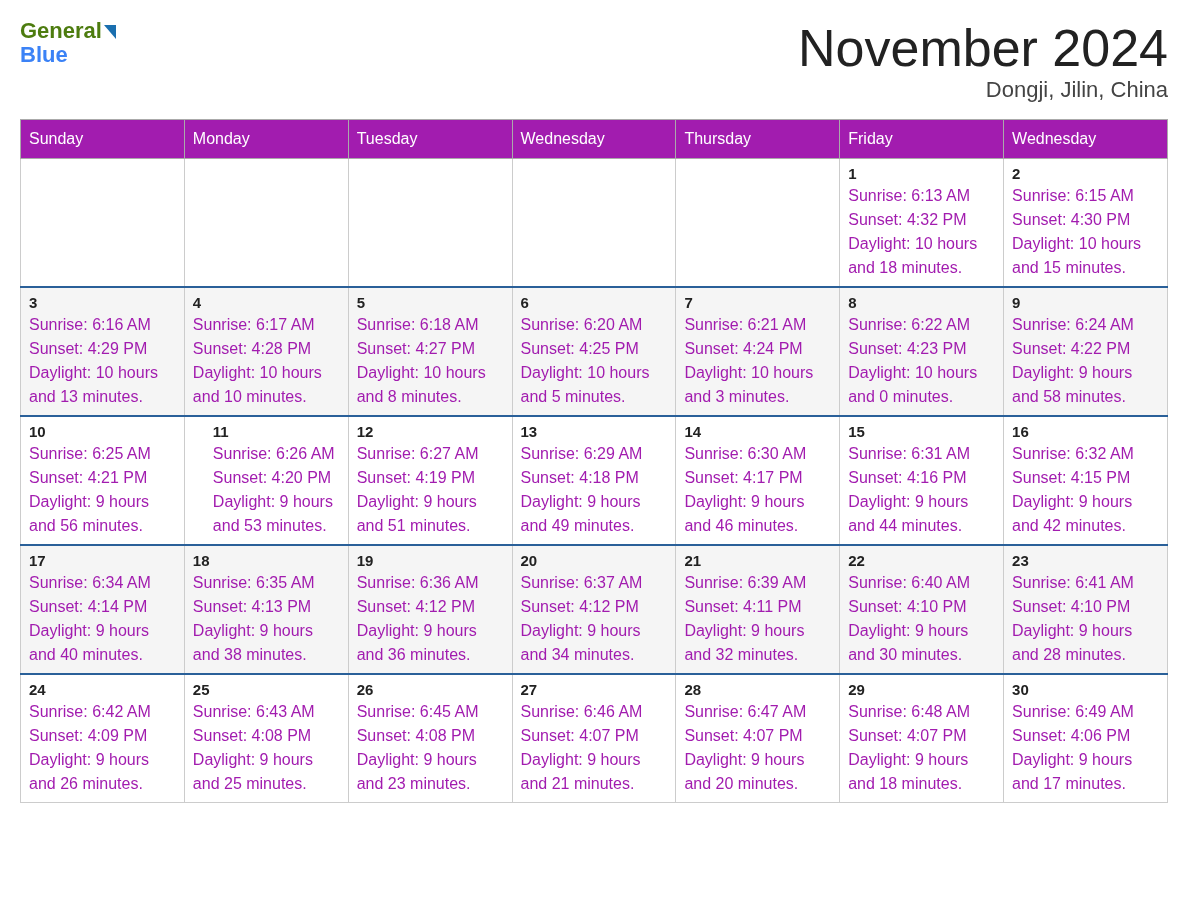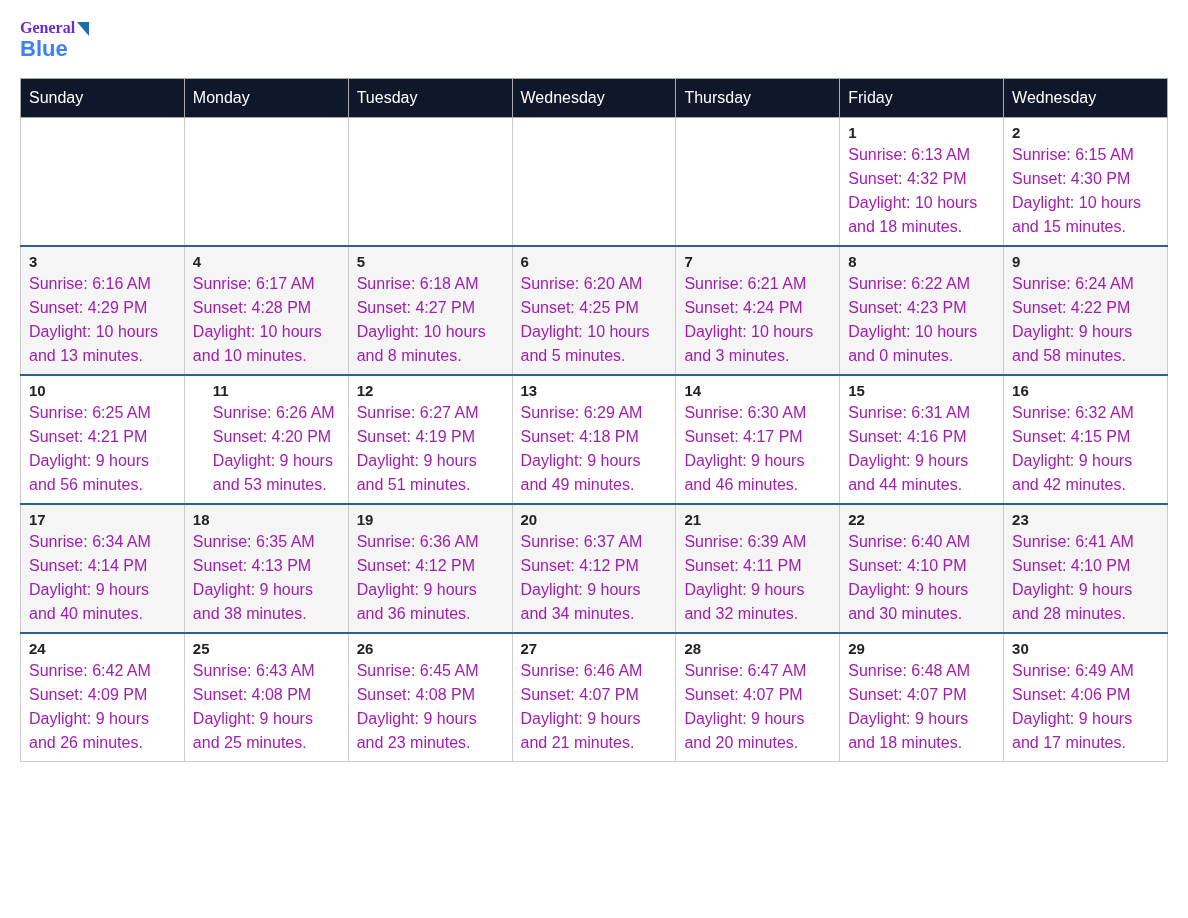--- a/index.html
+++ b/index.html
@@ -15,25 +15,24 @@
       justify-content: space-between;
       align-items: flex-start;
       margin-bottom: 16px;
     }
     .logo {
       display: flex;
       flex-direction: column;
       align-items: flex-start;
     }
     .logo-text {
-      font-size: 16px;
+      font-size: 22px;
       font-weight: bold;
-      color: #6d28d9;
+      color: #4d7c0f;
       line-height: 1;
-      font-family: Liberation Serif, serif;
     }
     .logo-line {
       display: flex;
       align-items: center;
     }
     .logo-blue-text {
       font-size: 22px;
       font-weight: bold;
       color: #3b82f6;
     }
@@ -50,21 +49,21 @@
       font-size: 22px;
       font-weight: normal;
       color: #444;
     }
     .calendar {
       width: 100%;
       border-collapse: collapse;
       border: 1px solid #aaa;
     }
     .calendar thead tr th {
-      background-color: #0f172a;
+      background-color: #a21caf;
       color: #fff;
       font-size: 16px;
       font-weight: normal;
       padding: 10px 8px;
       text-align: left;
       border: 1px solid #aaa;
     }
     .calendar tbody tr td {
       vertical-align: top;
       padding: 6px 8px;
@@ -98,20 +97,24 @@
 <body>
 
 <div class="header">
   <div class="logo">
     <div class="logo-line">
       <span class="logo-text">General<span style="display:inline-block; width:0; height:0; border-left:12px solid transparent; border-right:0px solid transparent; border-top:14px solid #1a6faf; margin-left:2px; vertical-align:middle;"></span></span>
     </div>
     <div class="logo-line">
       <span class="logo-blue-text">Blue</span>
     </div>
+  </div>
+  <div class="title-block">
+    <h1>November 2024</h1>
+    <h2>Dongji, Jilin, China</h2>
   </div>
 </div>
 
 <table class="calendar">
   <thead>
     <tr>
       <th>Sunday</th>
       <th>Monday</th>
       <th>Tuesday</th>
       <th>Wednesday</th>

